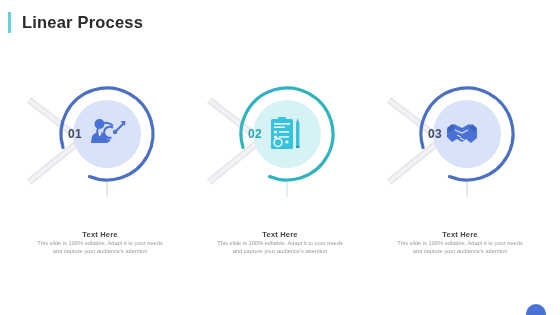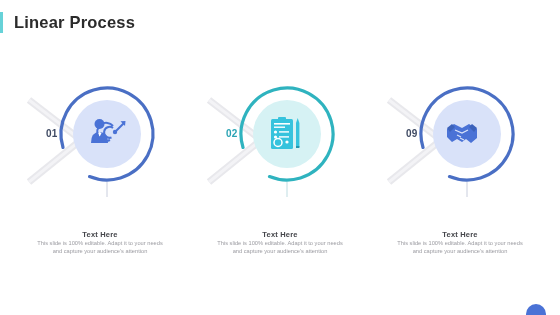--- a/index.html
+++ b/index.html
@@ -16,20 +16,21 @@
   }
 
   
   .title-wrap {
     position: absolute;
     left: 0;
     top: 10px;
     display: flex;
     align-items: center;
     height: 24px;
+    padding-left: 8px;
   }
   .title-accent {
     width: 3px;
     height: 21px;
     background: #67d2d8;
     margin-right: 11px;
   }
   .title-text {
     font-size: 16.5px;
     font-weight: bold;
@@ -65,23 +66,24 @@
   }
   .ring-area svg {
     position: absolute;
     left: 0;
     top: 0;
   }
 
   .num {
     position: absolute;
     top: 56px;
-    left: 39px;
+    left: 53px;
     width: 30px;
-    font-size: 10px;
+    text-align: center;
+    font-size: 12px;
     font-weight: bold;
     line-height: 12px;
     letter-spacing: 0.3px;
   }
   .num-blue { color: #3f4a63; }
   .num-teal { color: #2aa3b4; }
 
   
   .textblock {
     position: absolute;
@@ -211,21 +213,21 @@
         <g transform="translate(80,50)" fill="#4a72d6">
           <path d="M0 7 L7 2 L15 6 L22 2 L30 7 L30 16 L24 21 L19 17 L15 20 L10 17 L5 20 L0 15 z"></path>
           <path d="M8 8 L15 11 L21 8" fill="none" stroke="#dbe4fa" stroke-width="1.2"></path>
           <path d="M10 13 L14 15" fill="none" stroke="#dbe4fa" stroke-width="1.2"></path>
           <path d="M13 16 L17 18" fill="none" stroke="#dbe4fa" stroke-width="1.2"></path>
           <path d="M0 6 L5 2 L8 5 L3 10 z" fill="#3c62bb"></path>
           <path d="M30 6 L25 2 L22 5 L27 10 z" fill="#3c62bb"></path>
         </g>
       </svg>
     </div>
-    <div class="num num-blue">09</div>
+    <div class="num num-blue">03</div>
     <div class="textblock">
       <div class="th">Text Here</div>
       <div class="desc">This slide is 100% editable. Adapt it to your needs and capture your audience's attention</div>
     </div>
   </div>
 
   <div class="corner-blob"></div>
 </div>
 
 </body></html>

